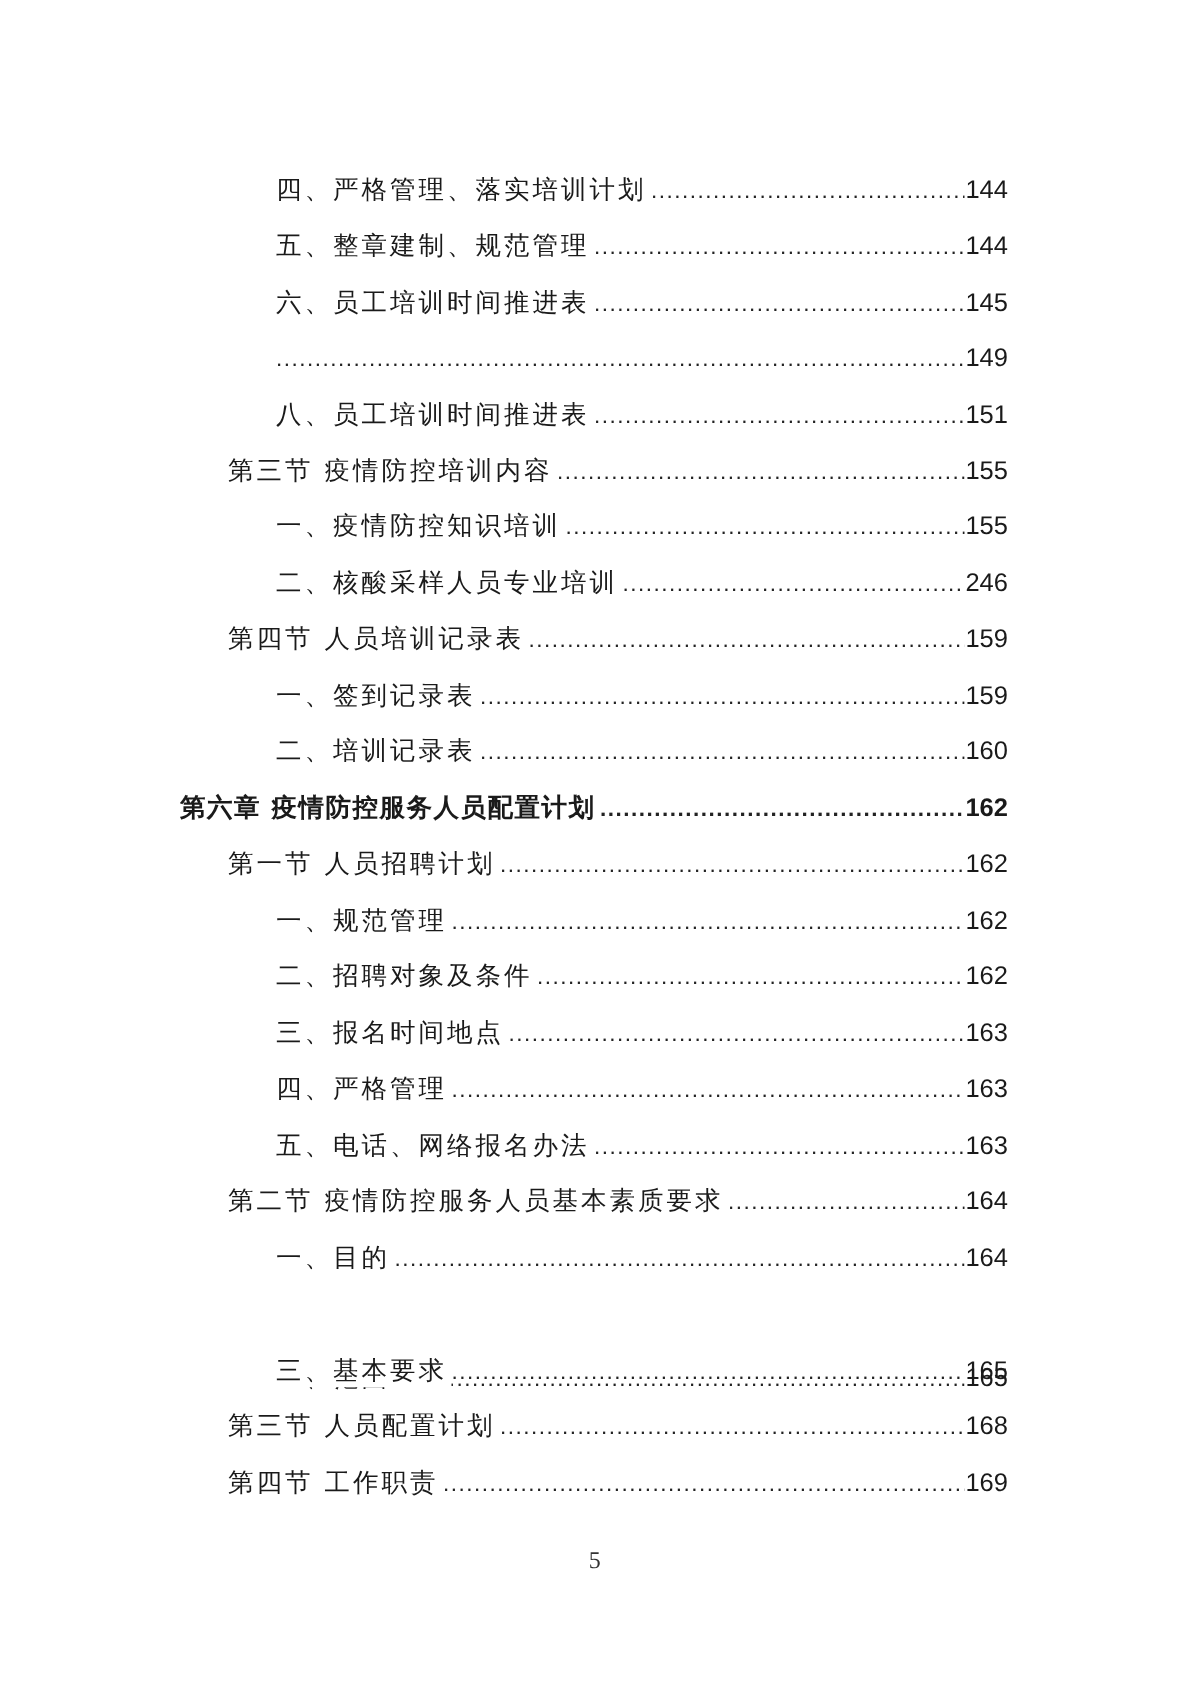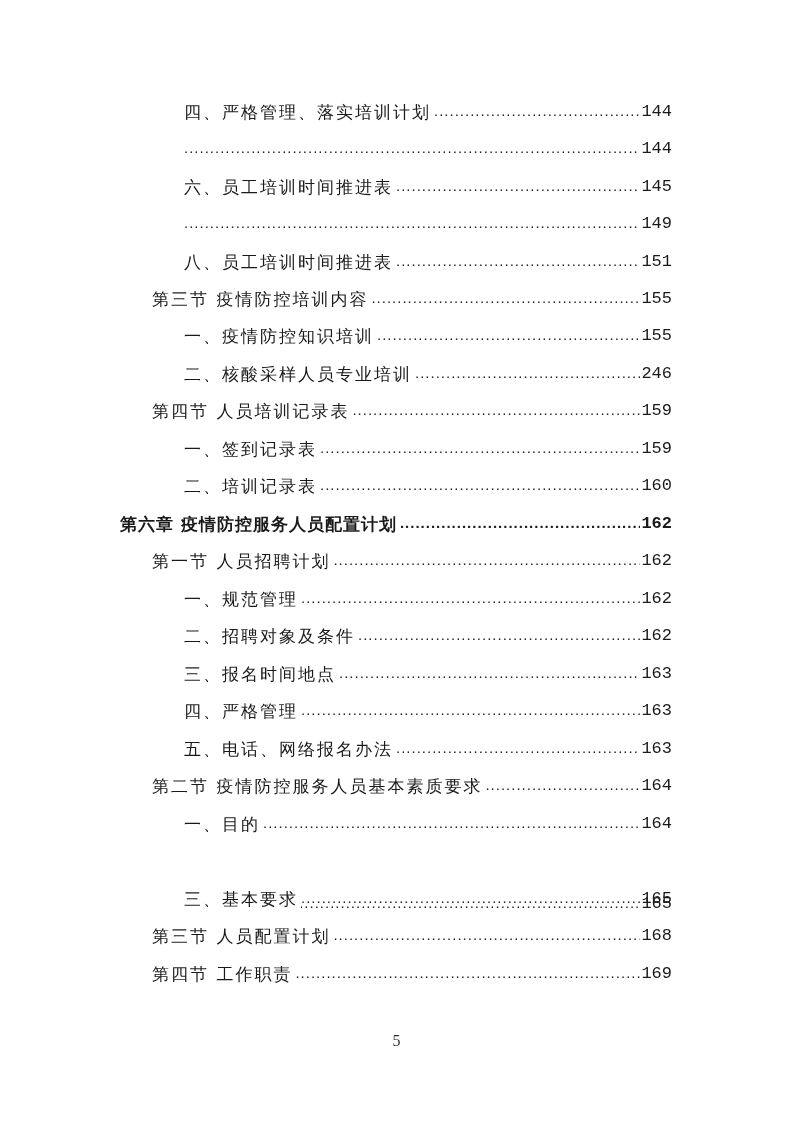--- a/index.html
+++ b/index.html
@@ -1,43 +1,44 @@
 <!DOCTYPE html>
 <html><head>
 <meta charset="utf-8">
 <style>
   html, body { margin: 0; padding: 0; background: #ffffff; }
   body { width: 793px; height: 1122px; position: relative; overflow: hidden;
          font-family: "DejaVu Sans", "Liberation Sans", sans-serif; color: #1a1a1a; }
   .toc { position: absolute; top: 101px; left: 0; width: 793px; }
-  .row { position: absolute; height: 37px; display: flex; 
+  .row { position: absolute; height: 37px; display: flex; align-items: flex-end;
          font-size: 17px; line-height: 22px; white-space: nowrap; overflow: hidden; }
   .row .label { flex: 0 0 auto; letter-spacing: 2px; padding-right: 3px; background: #fff; }
   .row .dots { flex: 1 1 auto; overflow: hidden; white-space: nowrap; letter-spacing: 1px;
                font-family: "Liberation Sans", sans-serif; font-size: 15px; line-height: 20px; color: #222; }
   .row .dots::before { content: "................................................................................................................................................................................"; }
-  .row .page { flex: 0 0 auto; font-family: Liberation Mono, monospace; font-size: 17px; padding-left: 1px; }
+  .row .page { flex: 0 0 auto; font-family: Liberation Sans, sans-serif; font-size: 17px; padding-left: 1px; }
   .lvl1 { left: 120px; right: 121px; font-weight: bold; }
   .lvl1 .label { letter-spacing: 1px; }
   .lvl1 .page { font-weight: bold; }
   .lvl2 { left: 152px; right: 121px; }
   .lvl3 { left: 184px; right: 121px; }
   .page-number { position: absolute; top: 1032px; left: 0; width: 793px; text-align: center;
                  font-family: "Liberation Serif", serif; font-size: 16px; color: #333; }
 </style>
 </head>
 <body>
 
 <div class="toc">
   <div class="row lvl3" style="top:0px">
       <span class="label">四、严格管理、落实培训计划</span>
       <span class="dots"></span>
       <span class="page">144</span>
     </div>
   <div class="row lvl3" style="top:37px">
+      <span class="label">五、整章建制、规范管理</span>
       <span class="dots"></span>
       <span class="page">144</span>
     </div>
   <div class="row lvl3" style="top:75px">
       <span class="label">六、员工培训时间推进表</span>
       <span class="dots"></span>
       <span class="page">145</span>
     </div>
   <div class="row lvl3" style="top:112px">
       <span class="dots"></span>

